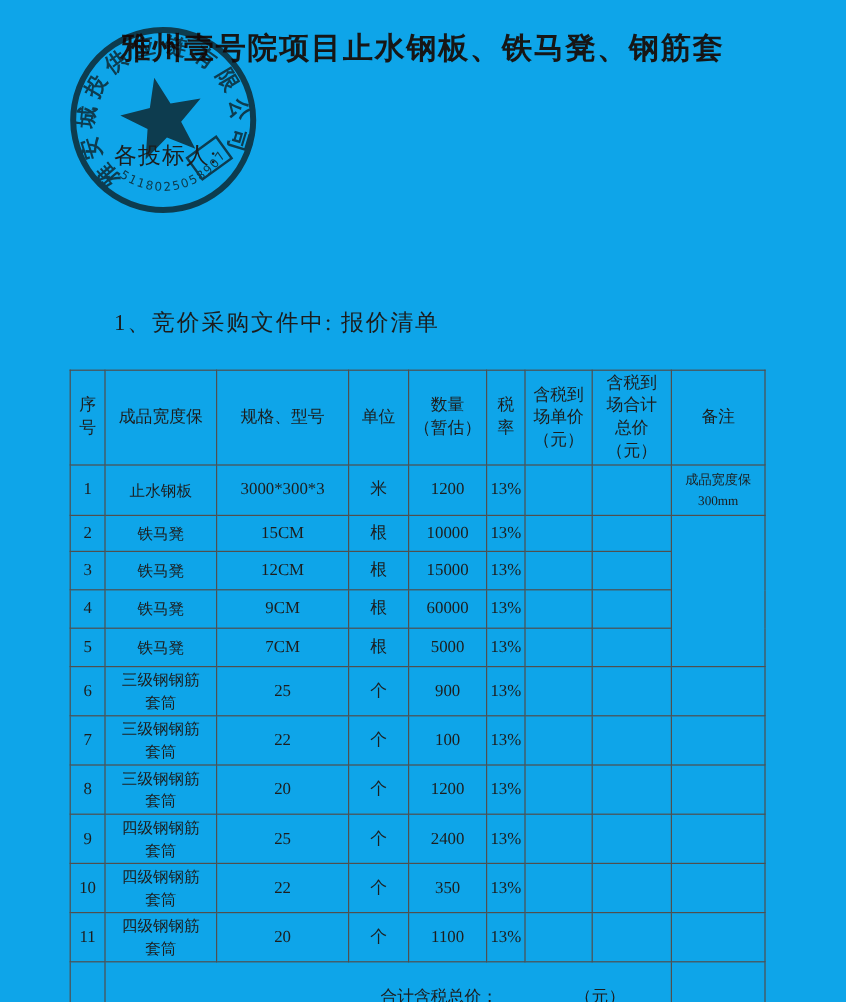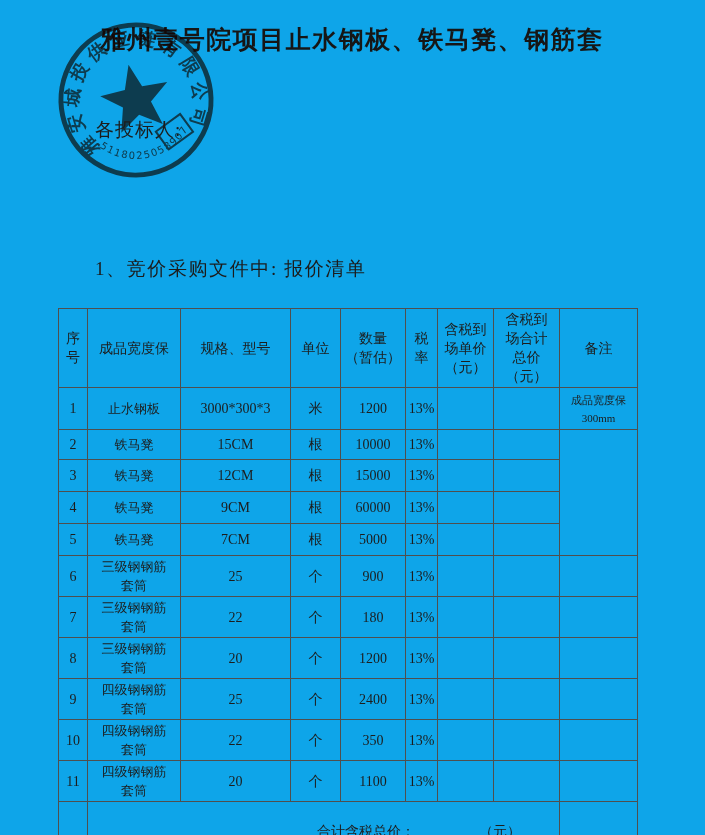--- a/index.html
+++ b/index.html
@@ -173,21 +173,21 @@
         <td></td>
         <td></td>
         <td></td>
       </tr>
       <tr style="height:41px">
         <td>7</td>
         <td class="mat">三级钢钢筋
 套筒</td>
         <td>22</td>
         <td>个</td>
-        <td>180</td>
+        <td>100</td>
         <td>13%</td>
         <td></td>
         <td></td>
         <td></td>
       </tr>
       <tr style="height:39px">
         <td>8</td>
         <td class="mat">三级钢钢筋
 套筒</td>
         <td>20</td>

